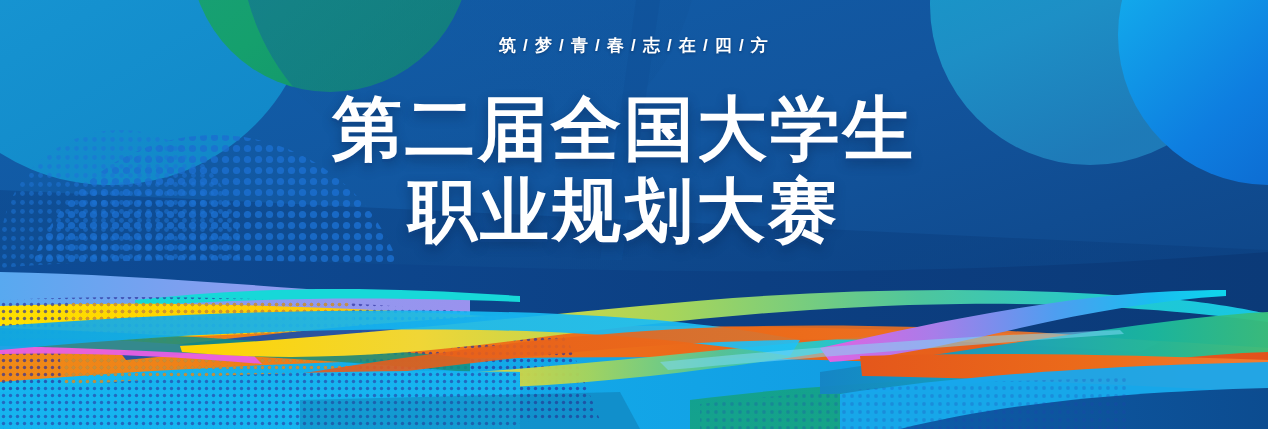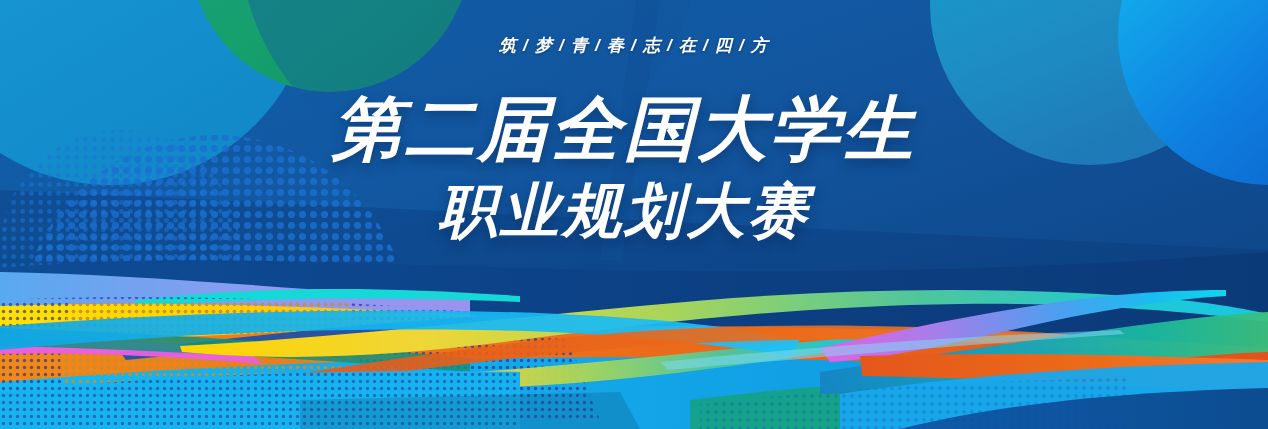--- a/index.html
+++ b/index.html
@@ -9,21 +9,20 @@
   }
   body {
     font-family: "Liberation Sans", "DejaVu Sans", sans-serif;
   }
   #banner {
     position: relative;
     width: 1268px;
     height: 429px;
     overflow: hidden;
     background: #ec4899;
-    font-style: italic;
   }
   #banner svg.layer {
     position: absolute;
     top: 0; left: 0;
     width: 1268px;
     height: 429px;
     display: block;
   }
 
   
@@ -64,21 +63,21 @@
     font-weight: bold;
     font-size: 70px;
     line-height: 82px;
     letter-spacing: 3px;
     white-space: nowrap;
     text-shadow:
        0 3px 0 rgba(18,70,140,0.40),
        0 5px 12px rgba(6,34,74,0.45);
   }
   .title-line.second {
-    font-size: 59px;
+    font-size: 69px;
   }
 </style>
 </head>
 <body>
 
 <div id="banner">
 
   <svg class="layer" viewBox="0 0 1268 429" preserveAspectRatio="none">
     <defs>
       <linearGradient id="gBgMain" x1="0" y1="0" x2="1" y2="1">

